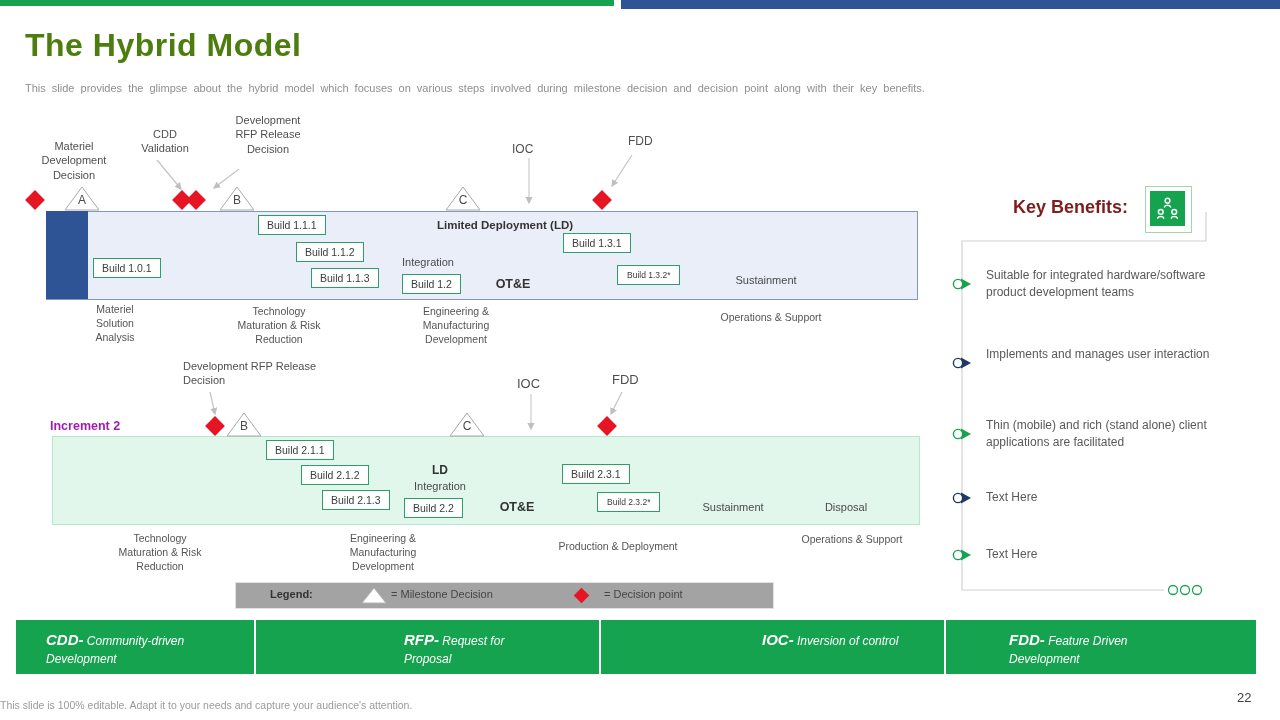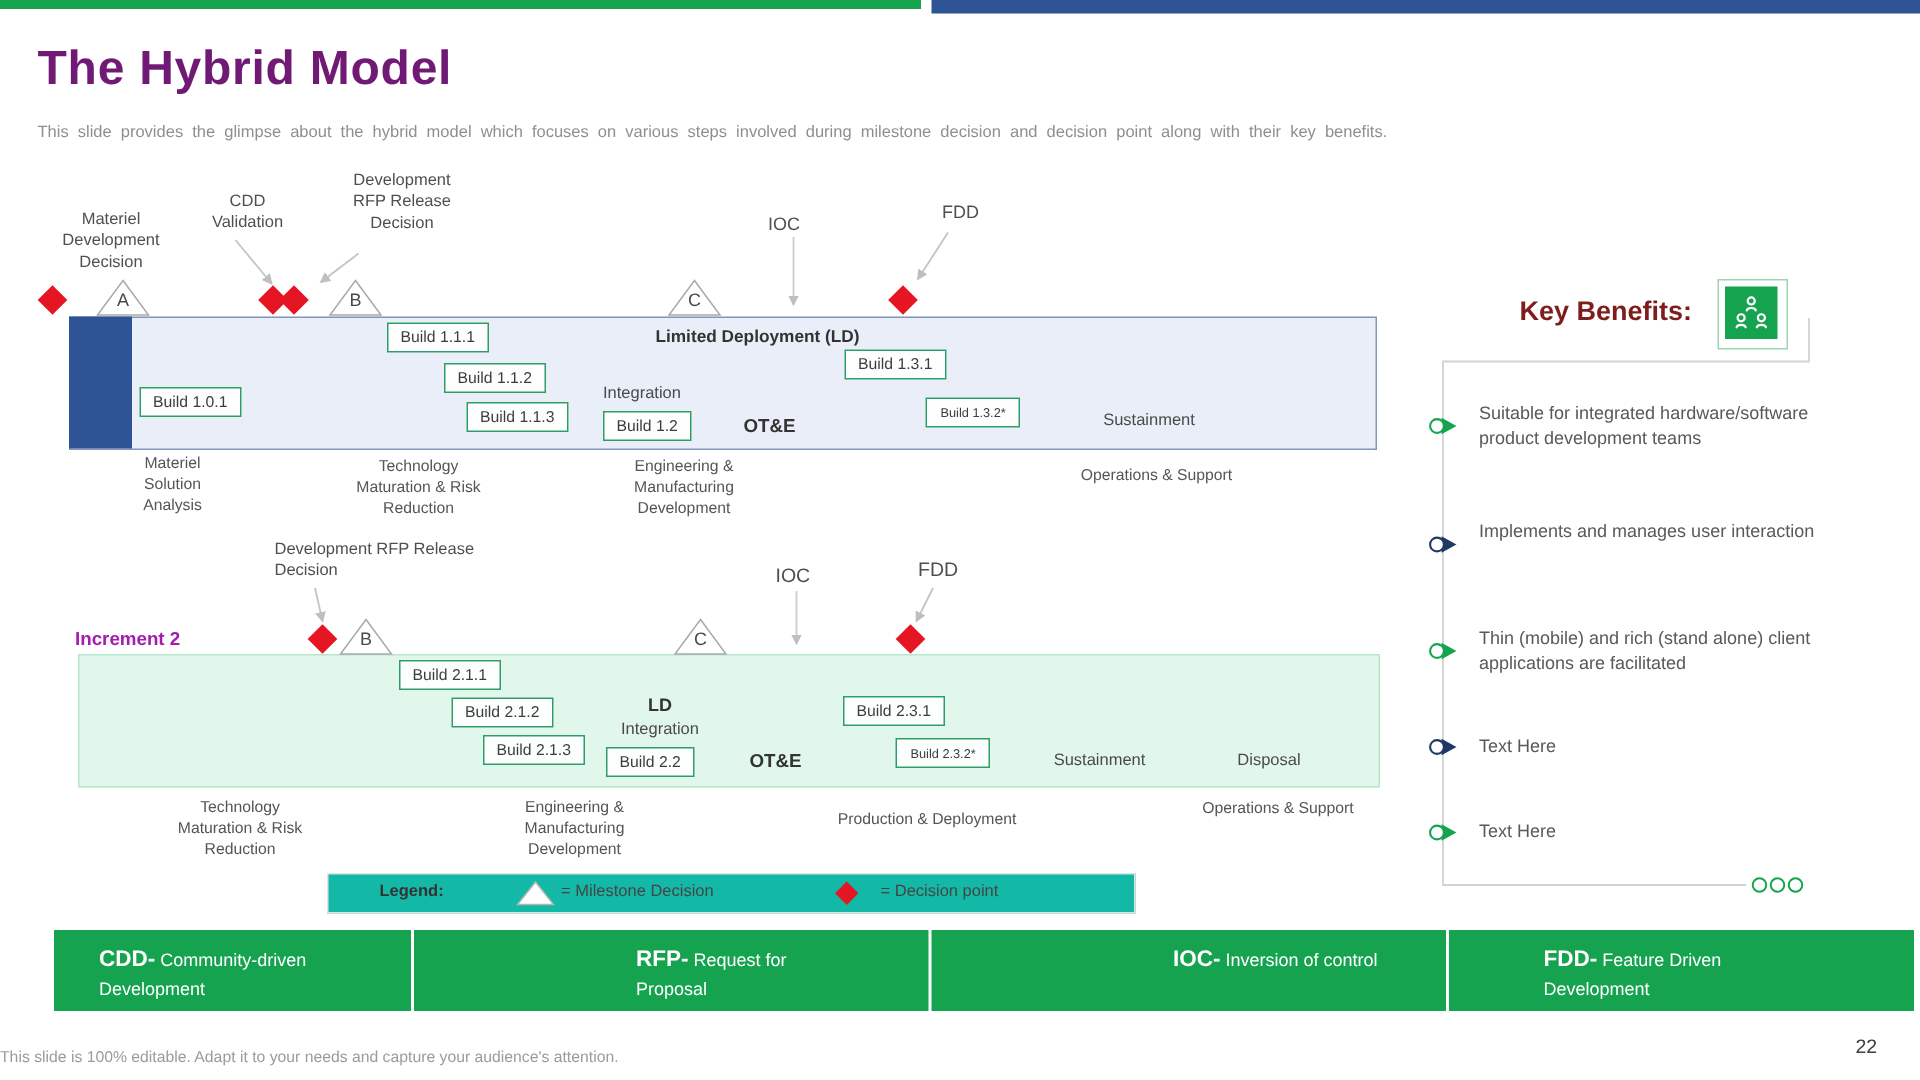--- a/index.html
+++ b/index.html
@@ -3,21 +3,21 @@
 <meta charset="utf-8">
 <style>
   html,body{margin:0;padding:0;background:#fff;}
   .slide{position:relative;width:1280px;height:720px;background:#ffffff;overflow:hidden;
          font-family:"Liberation Sans",sans-serif;color:#444;}
   .pre{white-space:pre-line;}
   
   .topbar-green{position:absolute;left:0;top:0;width:614px;height:6px;background:#16a34f;}
   .topbar-blue{position:absolute;left:621px;top:0;width:659px;height:9px;background:#2e5496;}
   
-  .title{position:absolute;left:25px;top:27px;font-size:32px;font-weight:bold;color:#701a75;letter-spacing:.5px;}
+  .title{position:absolute;left:25px;top:27px;font-size:32px;font-weight:bold;color:#4d7c0f;letter-spacing:.5px;}
   .subtitle{position:absolute;left:25px;top:82px;width:1010px;font-size:11px;color:#8f8f8f;word-spacing:3px;}
   
   .callout{position:absolute;font-size:11px;color:#4f4f4f;line-height:1.3;text-align:center;z-index:4;}
   .callout.left{text-align:left;}
   .tag{position:absolute;font-size:12px;color:#4f4f4f;z-index:4;}
   
   .milestone{position:absolute;width:36px;height:25px;z-index:4;}
   .milestone svg{position:absolute;left:0;top:0;}
   .m-letter{position:absolute;left:0;top:7px;width:36px;text-align:center;font-size:12px;color:#4a4a4a;}
   
@@ -28,37 +28,37 @@
   .band1-block{position:absolute;left:46px;top:211px;width:42px;height:88px;background:#2e5496;z-index:2;}
   .band2{position:absolute;left:52px;top:436px;width:866px;height:87px;background:#e2f7eb;border:1px solid #b7e6ca;z-index:1;}
   .build{position:absolute;border:1px solid #2e9e68;background:rgba(255,255,255,.92);
          font-size:10.5px;color:#3d3d3d;padding:3px 8px;white-space:nowrap;z-index:4;}
   .build.tiny{font-size:8.5px;padding:4px 9px;}
   .band-bold{position:absolute;font-size:11.5px;font-weight:bold;color:#333;z-index:4;text-align:center;}
   .band-text{position:absolute;font-size:11px;color:#4a4a4a;z-index:4;text-align:center;}
   .phase{position:absolute;font-size:10.5px;color:#555;line-height:1.35;text-align:center;z-index:4;}
   .inc-title{position:absolute;font-size:12.5px;font-weight:bold;color:#a21caf;z-index:4;}
   
-  .legend{position:absolute;left:218px;top:582px;width:537px;height:25px;background:#14b8a6;border:1px solid #e2e2e2;z-index:4;}
+  .legend{position:absolute;left:235px;top:582px;width:537px;height:25px;background:#a3a3a3;border:1px solid #e2e2e2;z-index:4;}
   .legend span{position:absolute;top:5px;font-size:11px;color:#454545;}
   .legend .lg-label{left:34px;font-weight:bold;color:#333;}
   .legend .lg-tri{position:absolute;left:125px;top:4px;}
   .legend .lg-milestone{left:155px;}
   .legend .lg-diamond{position:absolute;left:340px;top:7px;}
   .legend .lg-decision{left:368px;}
   
   .kb-title{position:absolute;left:1013px;top:197px;font-size:18px;font-weight:bold;color:#7f1d1d;z-index:4;}
   .kb-icon-box{position:absolute;left:1145px;top:186px;width:45px;height:45px;background:#fff;border:1px solid #9fd4b4;z-index:4;}
   .kb-icon-inner{position:absolute;left:4px;top:4px;width:35px;height:35px;background:#16a34f;display:flex;align-items:center;justify-content:center;}
   .kb-item-text{position:absolute;left:986px;width:260px;font-size:12px;color:#595959;line-height:1.45;z-index:4;}
   .kb-bullet{position:absolute;left:952px;width:22px;height:14px;z-index:4;}
   .accent-green{color:#16a34f;}
   .accent-navy{color:#1f3864;}
   
-  .defs-bar{position:absolute;left:36px;top:620px;width:1240px;height:54px;background:#16a34f;z-index:4;}
+  .defs-bar{position:absolute;left:16px;top:620px;width:1240px;height:54px;background:#16a34f;z-index:4;font-style:italic;}
   .def-divider{position:absolute;top:0;width:2px;height:54px;background:#ffffff;}
   .def-text{position:absolute;top:9px;color:#ffffff;font-size:12px;line-height:1.45;}
   .def-text .acr{font-size:15px;font-weight:bold;}
   
   .footer{position:absolute;left:0;top:699px;width:1280px;text-align:left;font-size:10.5px;color:#9b9b9b;}
   .page-num{position:absolute;left:1237px;top:690px;font-size:13px;color:#3f3f3f;}
   .overlay{position:absolute;left:0;top:0;z-index:3;pointer-events:none;}
 </style>
 </head>
 <body>

